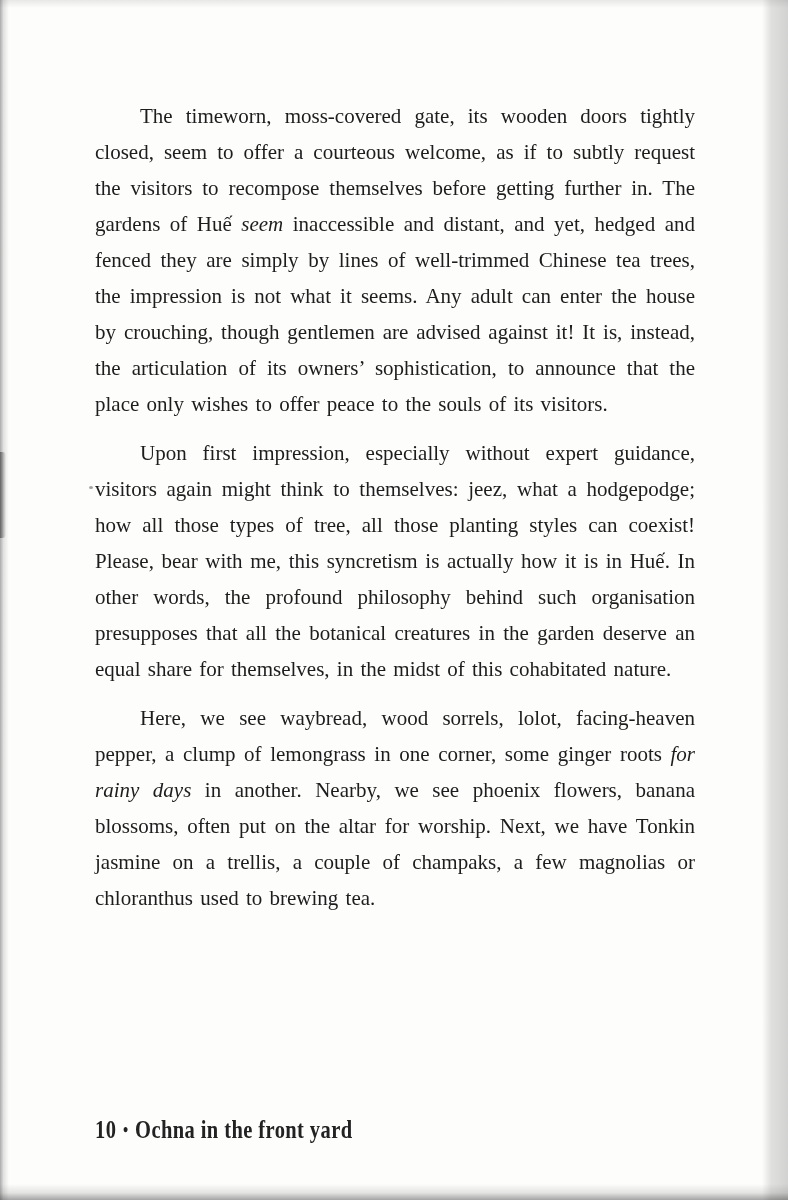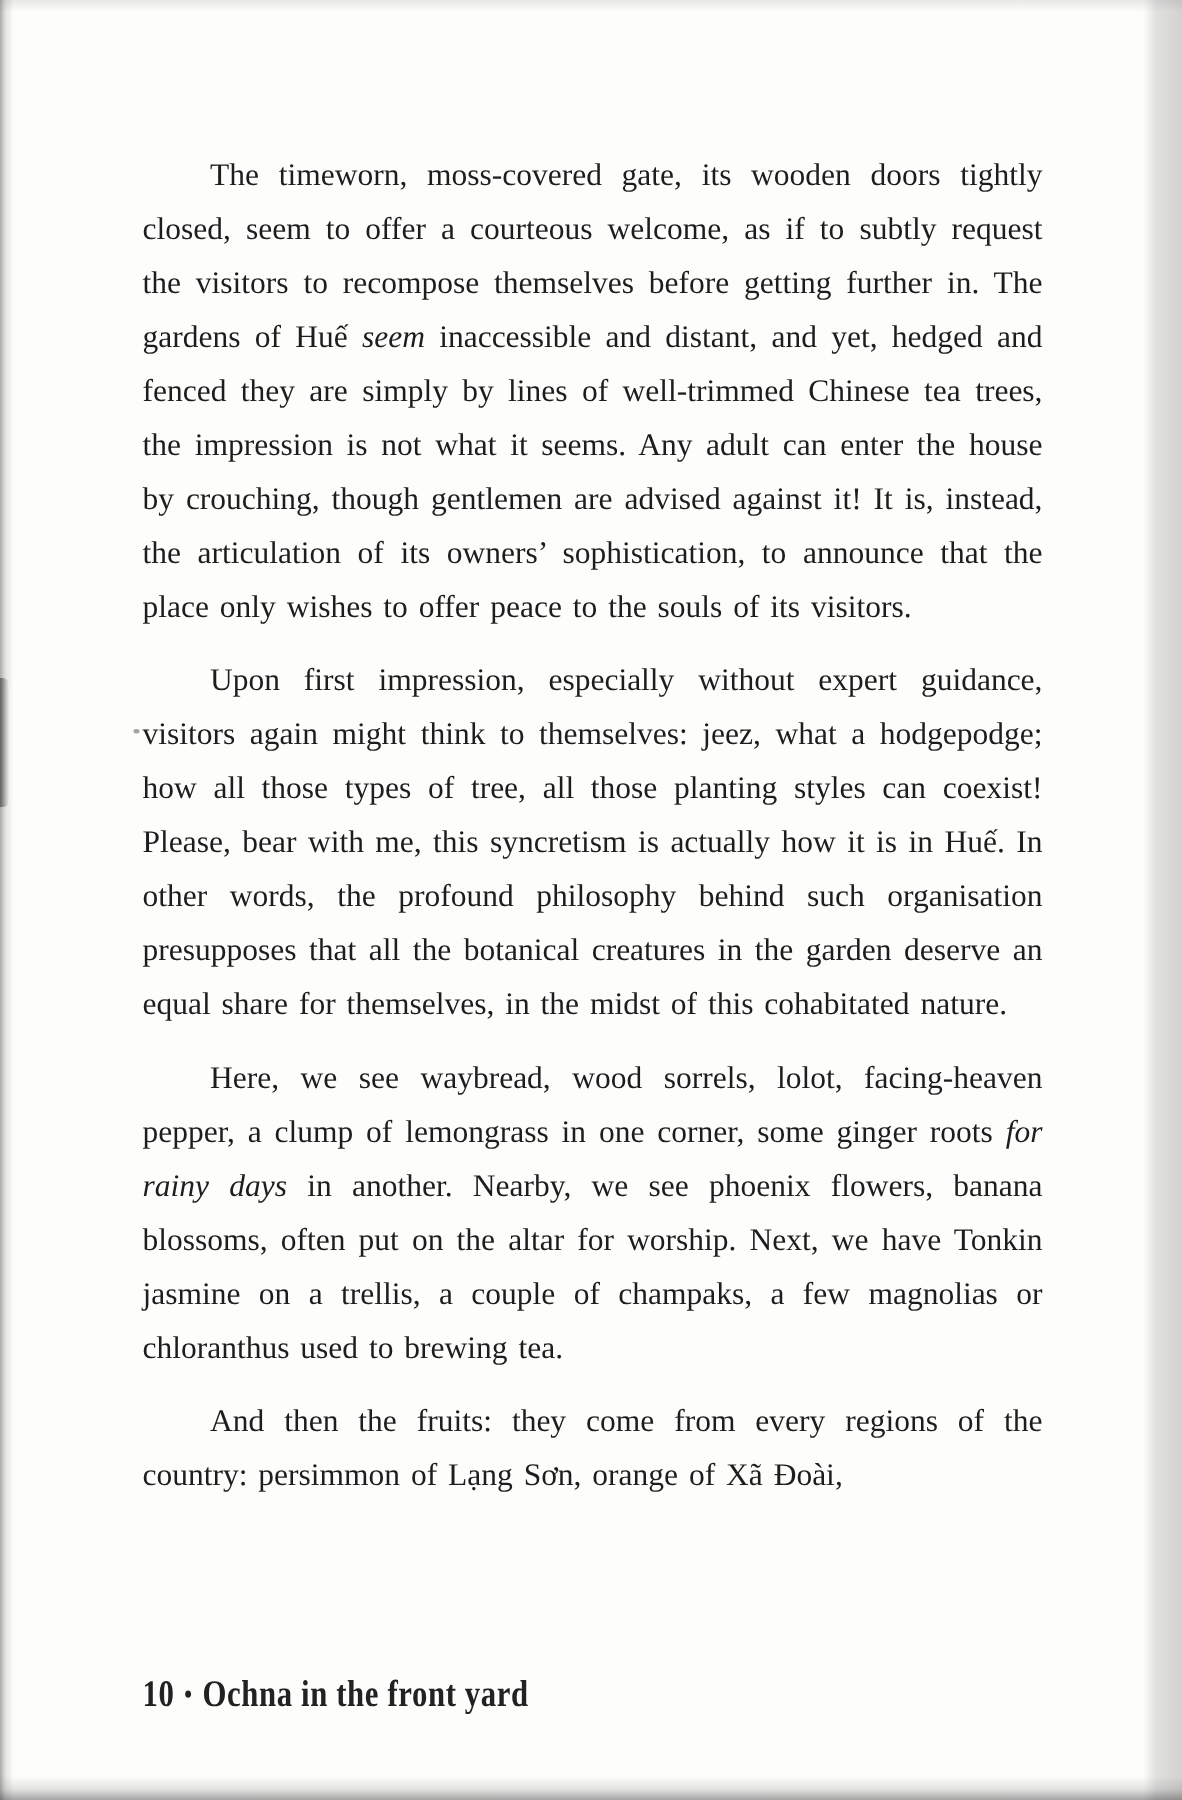--- a/index.html
+++ b/index.html
@@ -86,20 +86,19 @@
   <div class="edge-left"></div>
   <div class="edge-notch"></div>
   <div class="edge-right"></div>
   <div class="edge-bottom"></div>
   <div class="scan-speck"></div>
 
   <div class="page-text">
       <p class="para"><span>The timeworn, moss-covered gate, its wooden doors tightly closed, seem to offer a courteous welcome, as if to subtly request the visitors to recompose themselves before getting further in. The gardens of Huế </span><span class="italic">seem</span><span> inaccessible and distant, and yet, hedged and fenced they are simply by lines of well-trimmed Chinese tea trees, the impression is not what it seems. Any adult can enter the house by crouching, though gentlemen are advised against it! It is, instead, the articulation of its owners’ sophistication, to announce that the place only wishes to offer peace to the souls of its visitors.</span></p>
       <p class="para"><span>Upon first impression, especially without expert guidance, visitors again might think to themselves: jeez, what a hodgepodge; how all those types of tree, all those planting styles can coexist! Please, bear with me, this syncretism is actually how it is in Huế. In other words, the profound philosophy behind such organisation presupposes that all the botanical creatures in the garden deserve an equal share for themselves, in the midst of this cohabitated nature.</span></p>
       <p class="para"><span>Here, we see waybread, wood sorrels, lolot, facing-heaven pepper, a clump of lemongrass in one corner, some ginger roots </span><span class="italic">for rainy days</span><span> in another. Nearby, we see phoenix flowers, banana blossoms, often put on the altar for worship. Next, we have Tonkin jasmine on a trellis, a couple of champaks, a few magnolias or chloranthus used to brewing tea.</span></p>
-      <p class="para"><span>And then the fruits: they come from every regions of the country: persimmon of Lạng Sơn, orange of Xã Đoài,</span></p>
     </div>
 
   <div class="footer">
     <span>10</span><span class="sep">•</span><span>Ochna in the front yard</span>
   </div>
 
 </div>
 
 </body></html>

